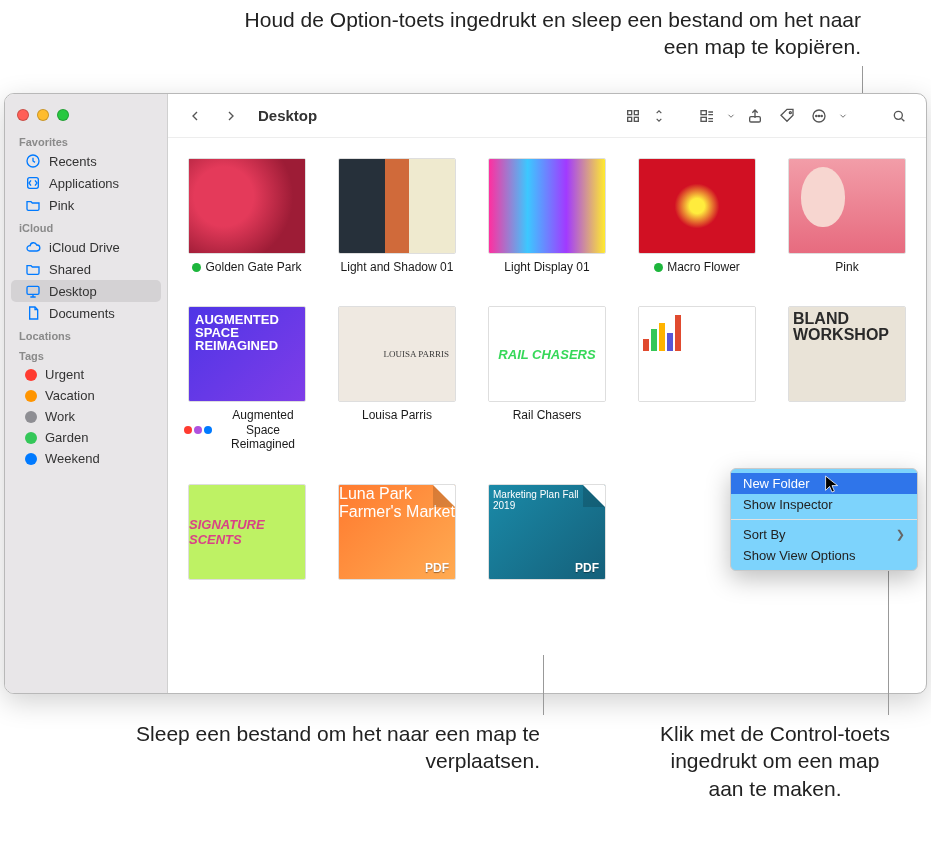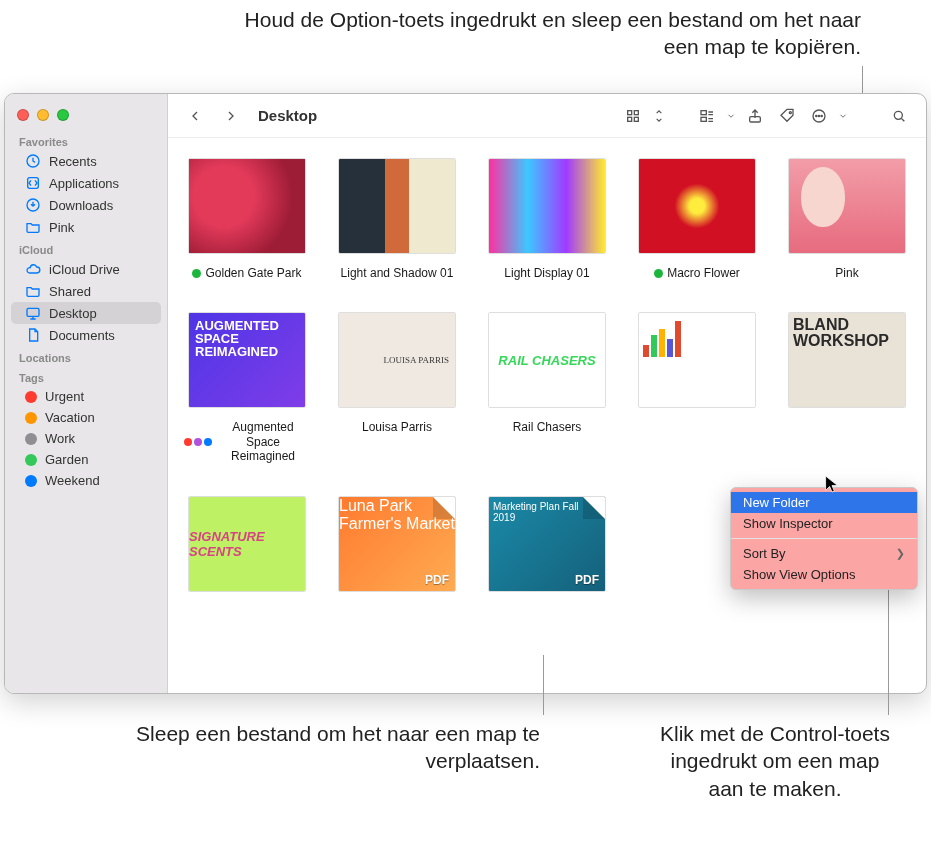--- a/index.html
+++ b/index.html
@@ -131,21 +131,21 @@
   }
   .item { display:flex; flex-direction:column; align-items:center; }
   .thumb {
     width: 118px; height:96px;
     border: 1px solid #dedede;
     border-radius: 2px;
     background:#f4f4f4;
     overflow:hidden;
     display:flex; align-items:center; justify-content:center;
   }
-  .label-row { display:flex; align-items:center; gap:4px; margin-top:12px; max-width:140px; }
+  .label-row { display:flex; align-items:center; gap:4px; margin-top:6px; max-width:140px; }
   .label {
     font-size: 12px;
     color:#1a1a1a;
     text-align:center;
     line-height:1.2;
     max-width:140px;
   }
   .green-dot { width:9px; height:9px; border-radius:50%; background:#1db63c; flex:none; }
   .multi-dots { display:flex; gap:2px; }
   .multi-dots span { width:8px; height:8px; border-radius:50%; }
@@ -174,23 +174,23 @@
   .art.pdf1 { background:linear-gradient(135deg,#ff7a2f,#ffab52); color:#fff; font-size:16px; padding:0; position:relative;}
   .art.pdf1::after, .art.pdf2::after { content:"PDF"; position:absolute; bottom:4px; right:6px; font-size:12px; font-weight:700; color:#fff; text-shadow:0 1px 1px rgba(0,0,0,.4);}
   .art.pdf2 { background:linear-gradient(135deg,#1a8aa8,#15607a); color:#fff; font-size:10px; padding:4px; position:relative;}
   .chart-bars { display:flex; align-items:flex-end; gap:2px; height:40px; }
   .chart-bars span{ width:6px; background:#e04a2f; }
 
   
   .context-menu {
     position:absolute;
     right: 8px;
-    top: 349px;
+    top: 330px;
     width: 188px;
-    background:#fca5a5;
+    background:#7dd3fc;
     border:1px solid #c9c9c9;
     border-radius:6px;
     box-shadow: 0 8px 24px rgba(0,0,0,.25);
     font-size:13px;
     padding:4px 0;
     z-index:10;
   }
   .cm-item {
     padding:3px 12px;
     display:flex; align-items:center; justify-content:space-between;
@@ -238,29 +238,20 @@
           <svg viewBox="0 0 24 24" fill="none" stroke="currentColor" stroke-width="2">
             <rect x="4" y="4" width="16" height="16" rx="3"></rect>
             <path d="M9 8l-3 4 3 4M15 8l3 4-3 4"></path>
           </svg>
         </span>
       <span>Applications</span>
     </div>
     <div class="sb-item">
       <span class="sb-icon">
           <svg viewBox="0 0 24 24" fill="none" stroke="currentColor" stroke-width="2">
-            <circle cx="12" cy="12" r="9"></circle>
-            <path d="M12 7v7m0 0l-3-3m3 3l3-3"></path>
-          </svg>
-        </span>
-      <span>Downloads</span>
-    </div>
-    <div class="sb-item">
-      <span class="sb-icon">
-          <svg viewBox="0 0 24 24" fill="none" stroke="currentColor" stroke-width="2">
             <path d="M3 7h6l2 2h10v9a2 2 0 0 1-2 2H5a2 2 0 0 1-2-2V7z"></path>
           </svg>
         </span>
       <span>Pink</span>
     </div>
 
     <div class="section-header">iCloud</div>
 
     <div class="sb-item">
       <span class="sb-icon">

